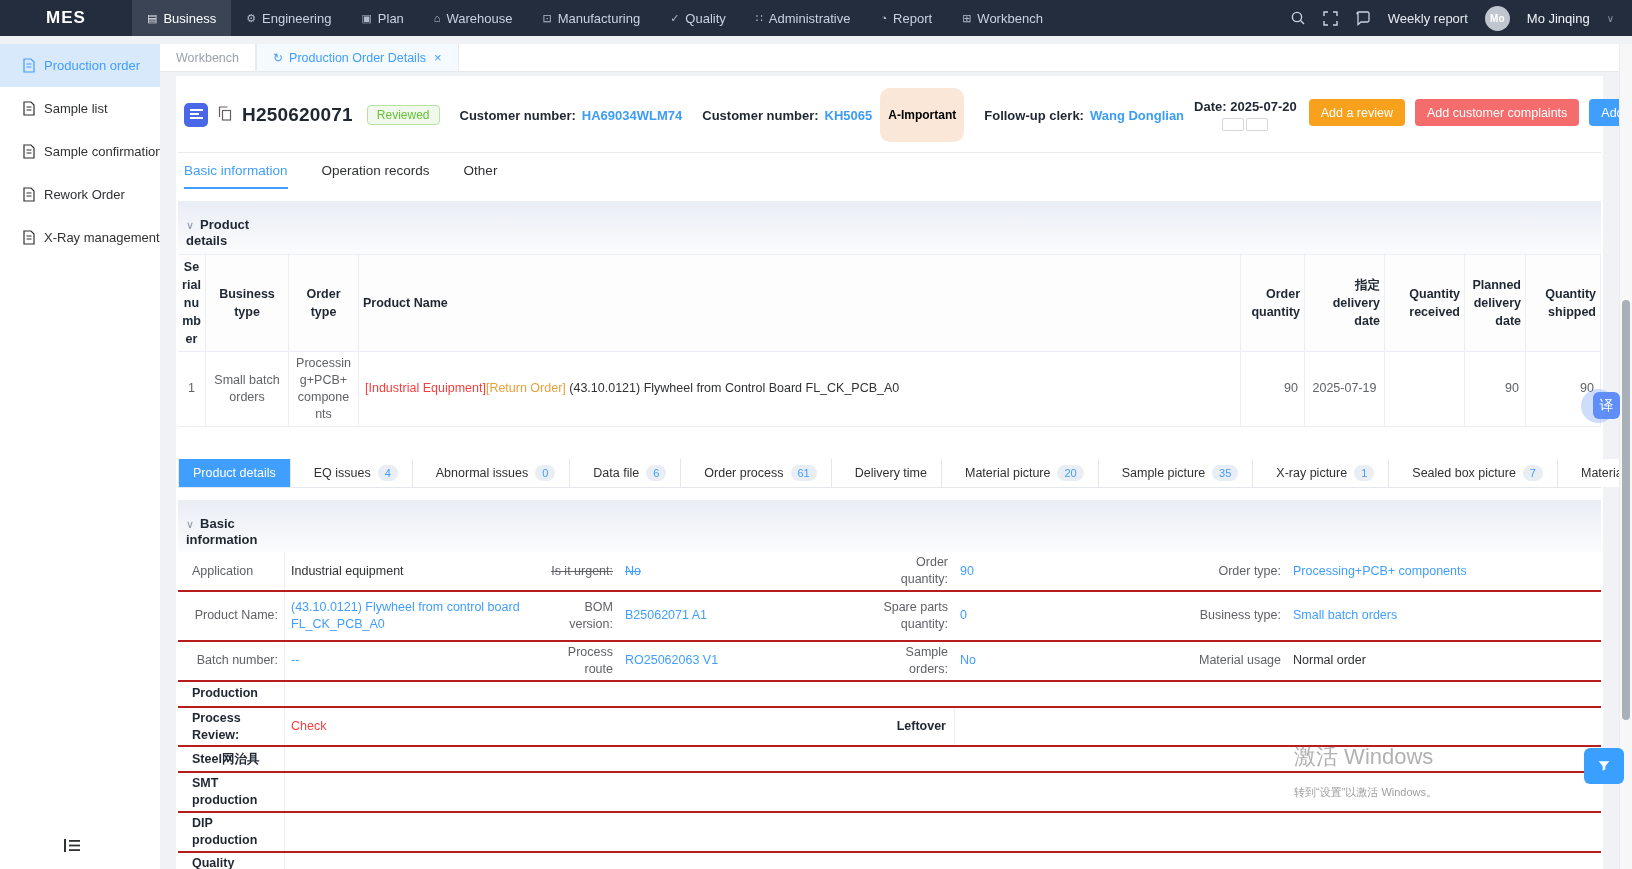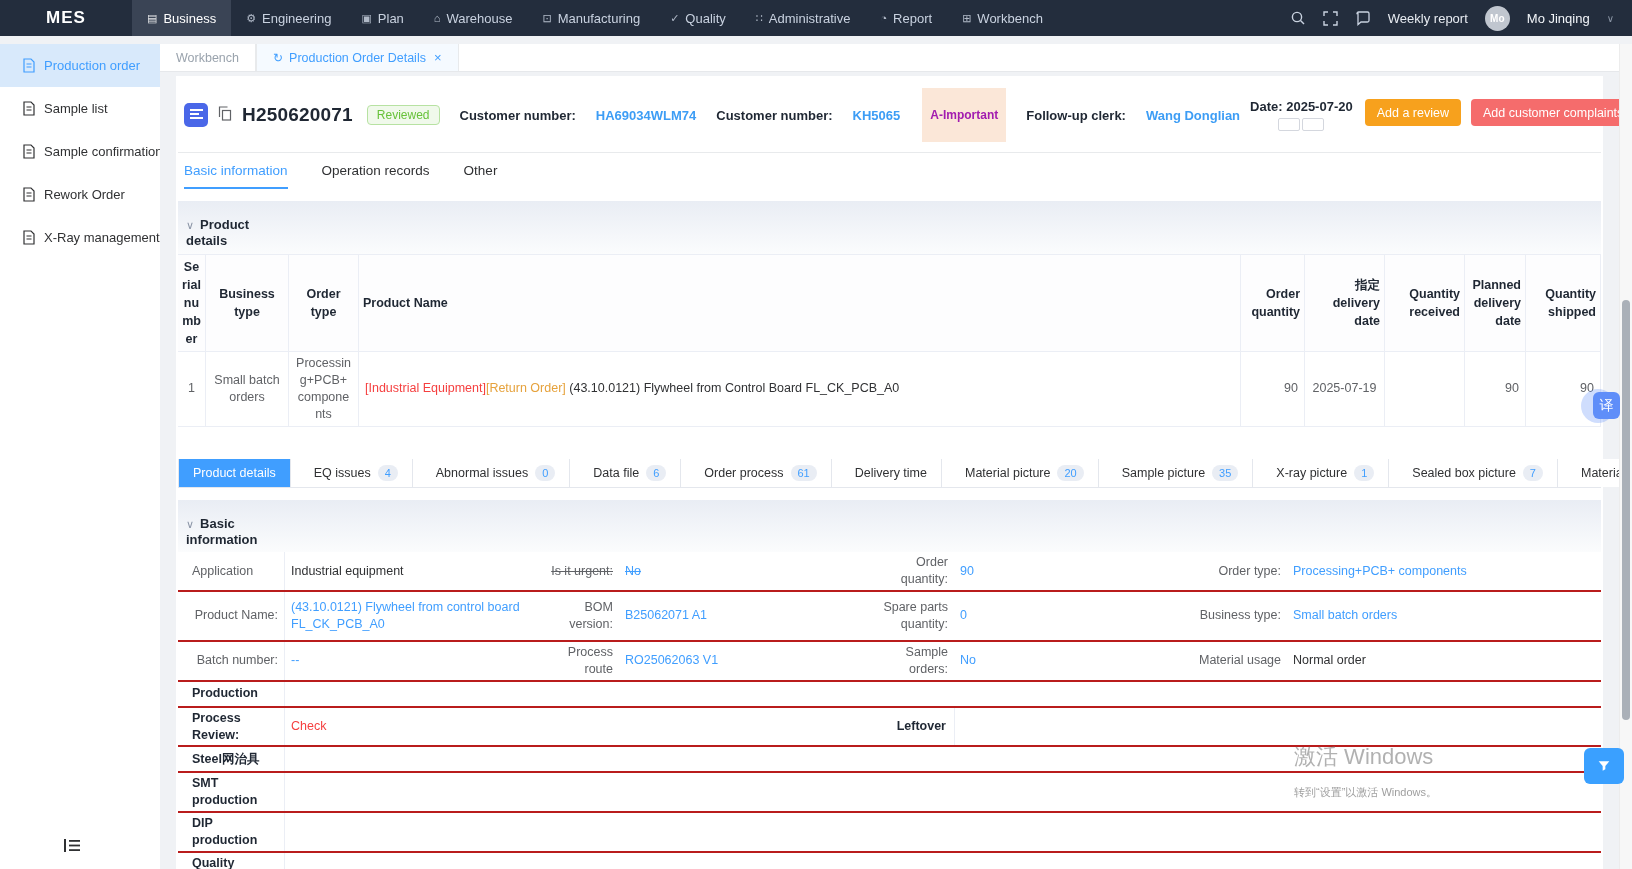--- a/index.html
+++ b/index.html
@@ -36,24 +36,24 @@
 
   
   .content { position:absolute; left:160px; top:72px; right:0; bottom:0; background:#f0f2f5; overflow:hidden; }
   .card { margin:4px 29px 0 16px; background:#fff; min-height:860px; padding:8px 2px 0 2px; }
 
   
   .ohead { display:flex; align-items:center; gap:10px; padding:4px 8px 10px 6px; border-bottom:1px solid #e8eaec; }
   .appico { width:24px; height:24px; border-radius:5px; background:#4a67e8; display:flex; align-items:center; justify-content:center; flex:none; }
   .ordno { font-size:19px; font-weight:bold; color:#1f2733; letter-spacing:.2px; }
   .stbadge { font-size:12px; color:#67c23a; background:#f0f9eb; border:1px solid #b7e2a2; border-radius:4px; padding:2px 9px; margin-left:4px; }
-  .hfield { display:flex; align-items:center; gap:20px; margin-left:10px; white-space:nowrap; }
+  .hfield { display:flex; align-items:center; gap:6px; margin-left:10px; white-space:nowrap; }
   .hlab { font-weight:bold; color:#1f2733; }
   .hval { color:#3d9df5; font-weight:bold; }
-  .imp { background:#fbe7d8; color:#a21caf; font-weight:bold; font-size:12px; padding:20px 8px; border-radius:0; margin-left:2px; }
+  .imp { background:#fbe7d8; color:#000000; font-weight:bold; font-size:12px; padding:20px 8px; border-radius:10px; margin-left:2px; }
   .oright { margin-left:auto; display:flex; align-items:flex-start; gap:10px; }
   .date-col { display:flex; flex-direction:column; align-items:center; margin-right:2px; }
   .date-line { font-weight:bold; color:#1f2733; white-space:nowrap; }
   .mini-row { display:flex; gap:2px; margin-top:4px; }
   .mini-box { width:22px; height:13px; border:1px solid #d4d7de; border-radius:2px; background:#fff; }
   .btn { border:none; color:#fff; font-size:12.5px; height:27px; padding:0 12px; border-radius:4px; cursor:pointer; font-family:inherit; white-space:nowrap; }
   .btn-orange { background:#f7a11d; }
   .btn-red { background:#f56c6c; }
   .btn-blue { background:#409eff; }
 

